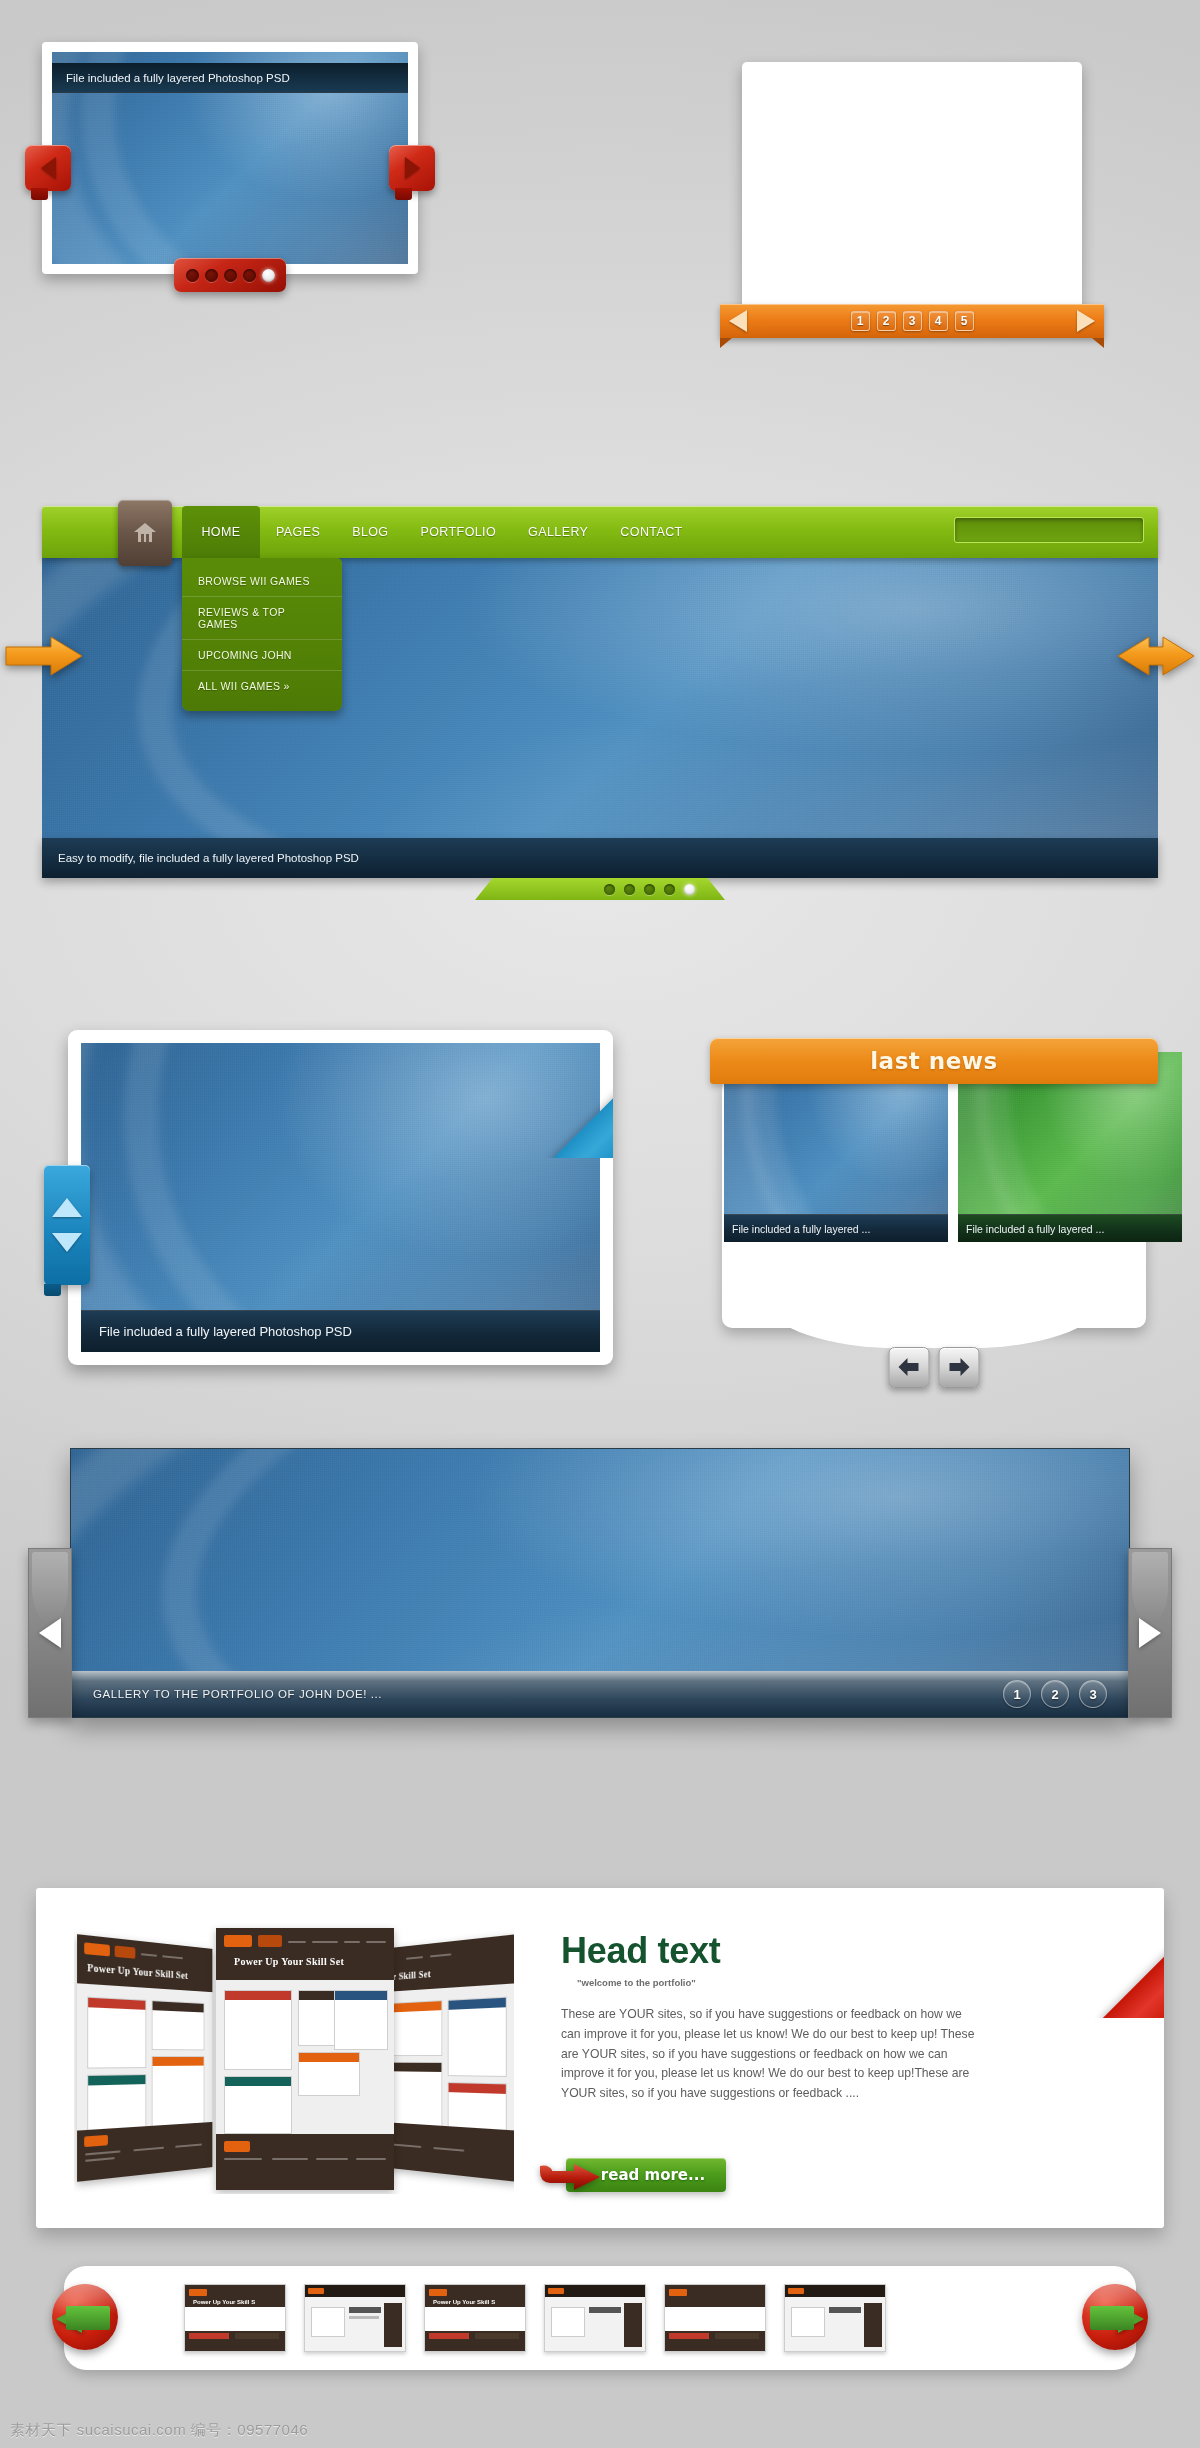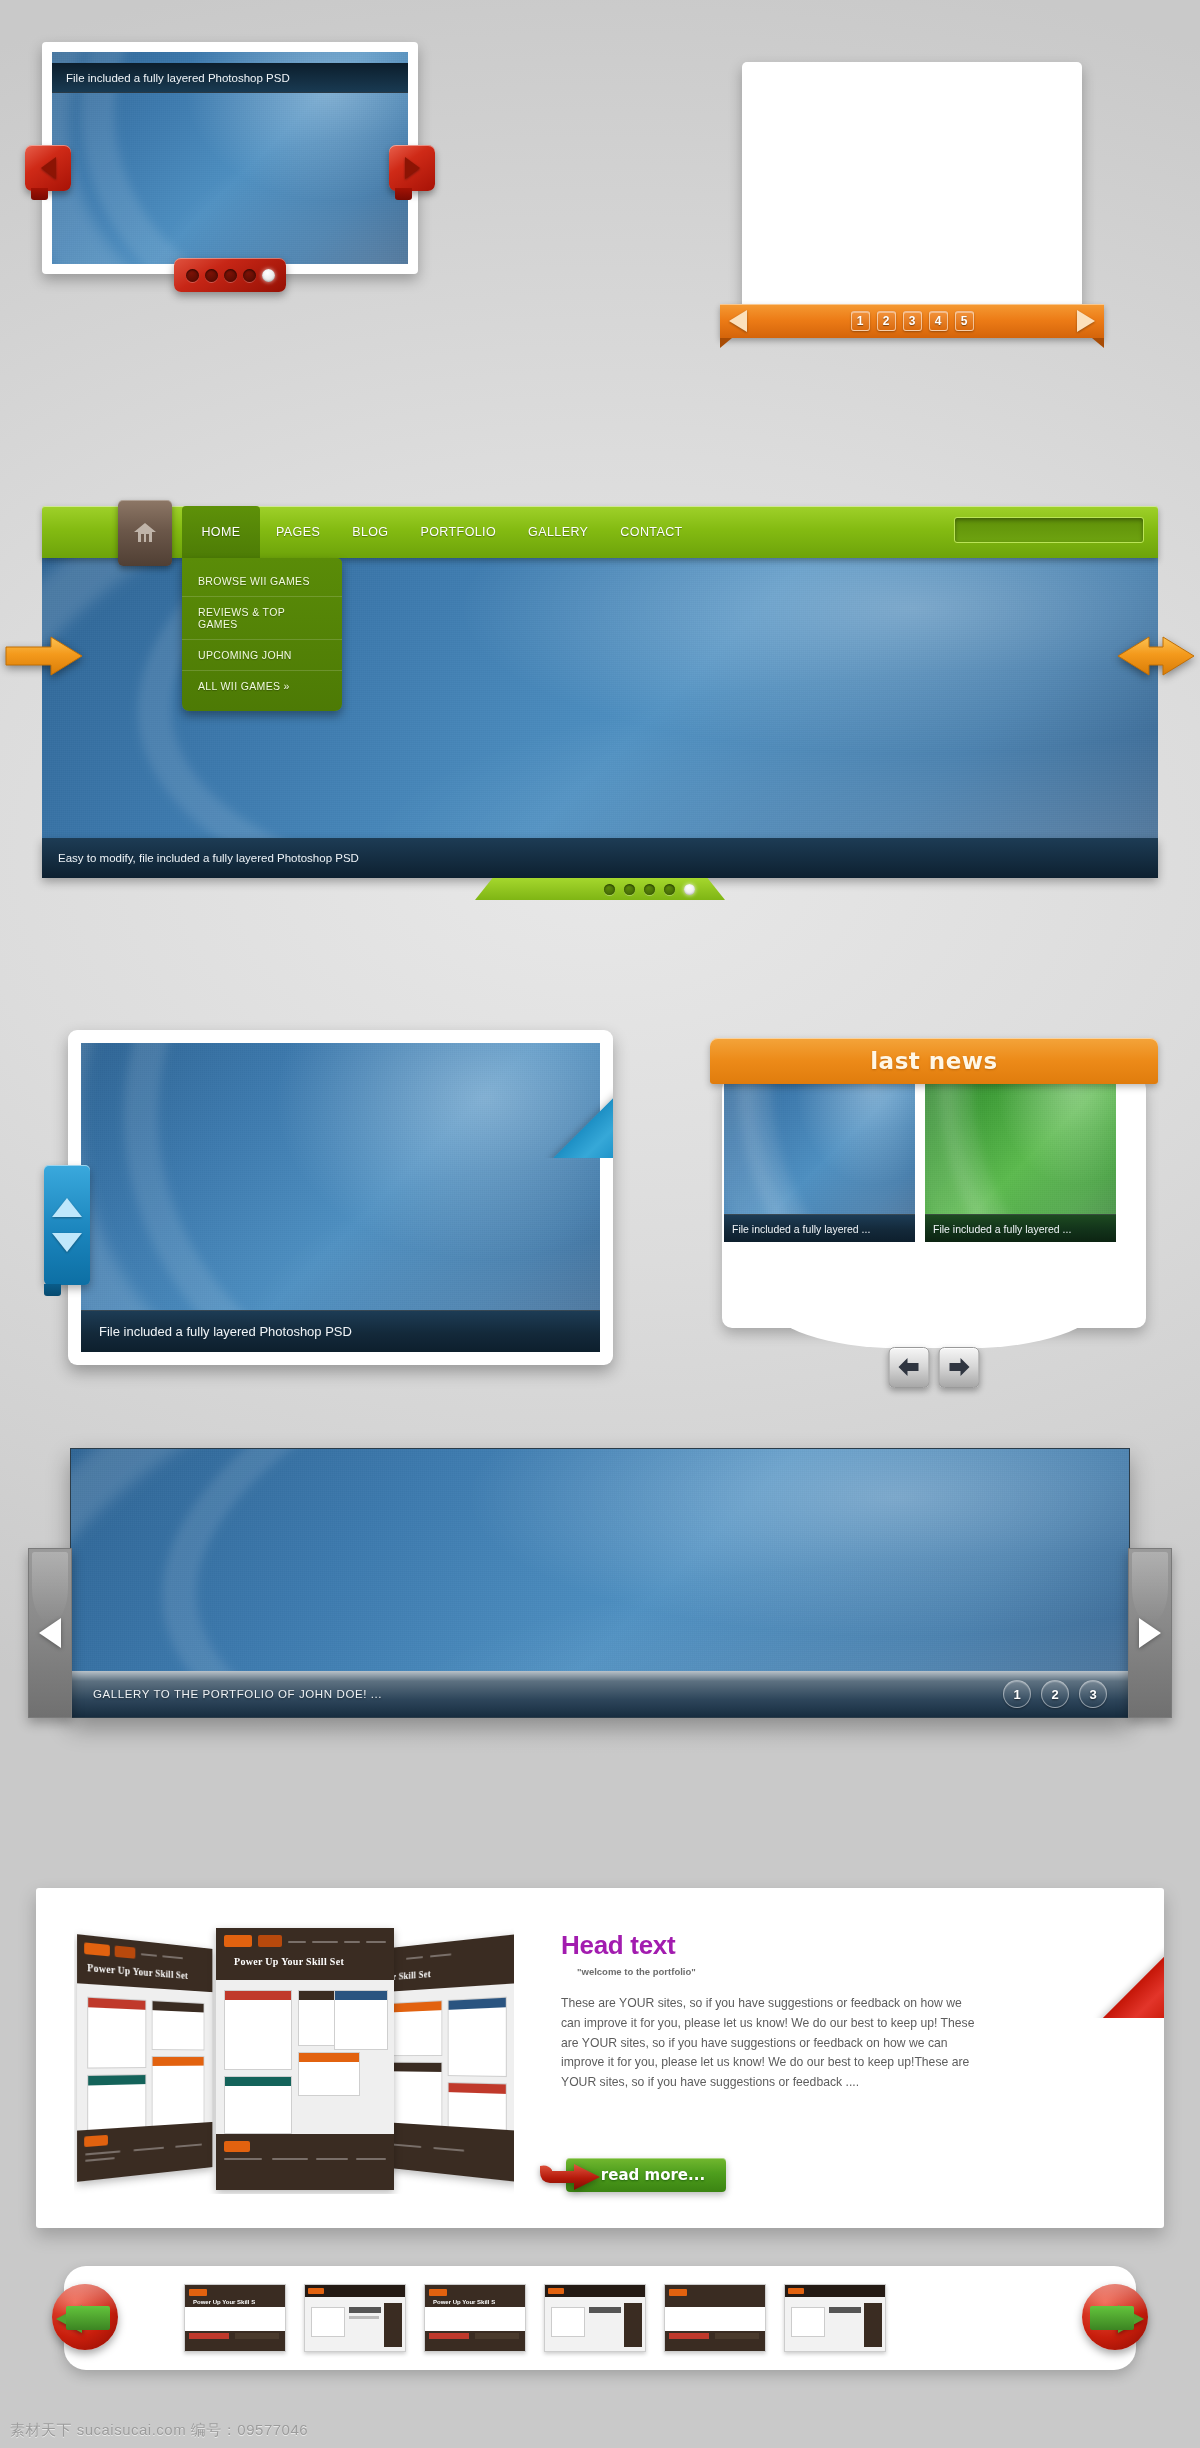--- a/index.html
+++ b/index.html
@@ -203,21 +203,21 @@
   #newshdr { position:absolute; left:0; top:0; width:100%; height:46px;
     background:linear-gradient(180deg,#f7a githubfallback 0%, #ef8f1e 100%);
     background:linear-gradient(180deg,#f4a43a 0%, #ec8a18 50%, #e07c0d 100%);
     border-radius:8px 8px 3px 3px; display:flex; align-items:center; justify-content:center;
     box-shadow:inset 0 1px 0 rgba(255,255,255,.5), 0 3px 7px rgba(0,0,0,.27); z-index:4; }
   #newshdr span { color:#fff7e6; font-size:23px; font-weight:bold;
     font-family:"DejaVu Sans", sans-serif; text-shadow:0 1px 2px rgba(160,80,0,.55); letter-spacing:.5px; }
   #newsbody { position:absolute; left:12px; top:40px; width:424px; height:250px;
     background:#fff; border-radius:10px; box-shadow:0 6px 13px rgba(0,0,0,.24); }
   #newsthumbs { position:absolute; left:14px; top:14px; display:flex; gap:10px; }
-  .nthumb { position:relative; width:191px; height:190px; overflow:hidden; }
+  .nthumb { position:relative; width:224px; height:190px; overflow:hidden; }
   .nthumb .cap { height:28px; padding-left:8px; font-size:10.5px; }
   #newsarrows { position:absolute; left:50%; transform:translateX(-50%); bottom:-28px;
     display:flex; gap:9px; z-index:6; }
   .gbtn { width:41px; height:41px; border-radius:6px;
     background:linear-gradient(180deg,#f6f6f6 0%, #d6d6d6 48%, #a8a8a8 100%);
     border:1px solid #9a9a9a;
     box-shadow:inset 0 1px 0 rgba(255,255,255,.9), 0 3px 6px rgba(0,0,0,.3);
     display:flex; align-items:center; justify-content:center; }
   #newsfoot { position:absolute; left:60px; bottom:12px; width:328px; height:44px;
     background:#fff; border-radius:0 0 140px 140px / 0 0 48px 48px; z-index:2; }
@@ -263,21 +263,21 @@
   .mp-head { position:absolute; left:0; right:0; top:0; background:#3a2c22; }
   .mp-foot { position:absolute; left:0; right:0; bottom:0; background:#3a2c22; }
   .mp-logo { position:absolute; background:#e2620f; border-radius:2px; }
   .mp-line { position:absolute; background:rgba(255,255,255,.32); height:2px; border-radius:1px; }
   .mp-box { position:absolute; background:#fff; border:1px solid #cfcfcf; }
   .mp-boxh { position:absolute; left:0; right:0; top:0; height:9px; }
   .mp-title { position:absolute; color:#fff; font-weight:bold; font-size:10px; letter-spacing:.3px;
     font-family:"Liberation Serif", serif; white-space:nowrap; }
 
   #txtcol { position:absolute; left:525px; top:42px; width:420px; }
-  #headtext { font-size:26px; font-weight:bold; color:#a21caf; letter-spacing:-.3px; }
+  #headtext { font-size:36px; font-weight:bold; color:#14532d; letter-spacing:-.3px; }
   #subtext { font-size:9.5px; font-weight:bold; color:#6d6d6d; margin:5px 0 0 16px; }
   #bodytext { margin-top:17px; font-size:12.2px; line-height:1.62; color:#5d5d5d; }
 
   #readmore { position:absolute; left:530px; top:270px; width:160px; height:34px;
     background:linear-gradient(180deg,#72b82f 0%, #4e9e1d 45%, #3b8412 100%);
     border-radius:4px; box-shadow:inset 0 1px 0 rgba(255,255,255,.4), 0 3px 7px rgba(0,0,0,.28);
     display:flex; align-items:center; justify-content:center; }
   #readmore span { color:#fff; font-size:15px; font-weight:bold;
     font-family:"DejaVu Sans", sans-serif; text-shadow:0 1px 2px rgba(0,60,0,.5); padding-left:14px; }
   #rm-arrow { position:absolute; left:-28px; top:4px; filter:drop-shadow(0 2px 3px rgba(0,0,0,.35)); }

